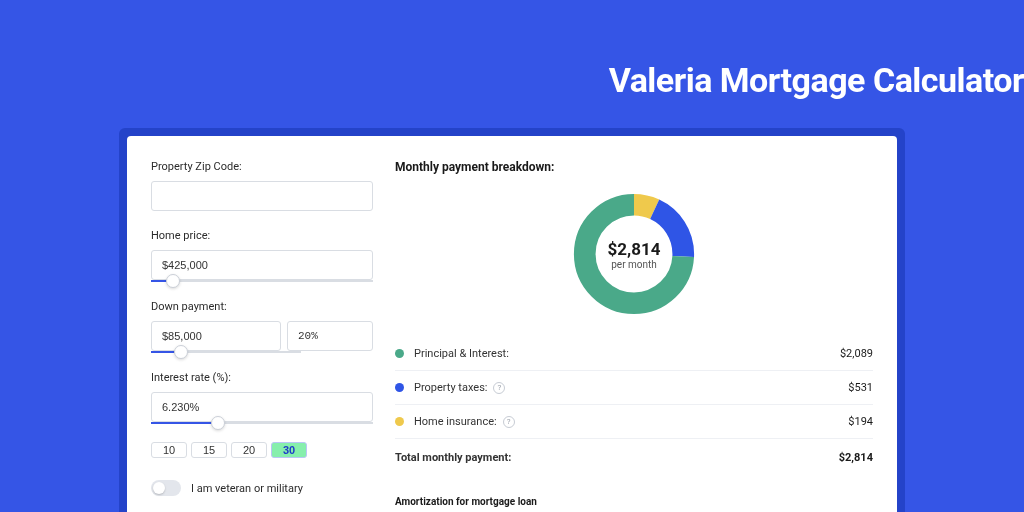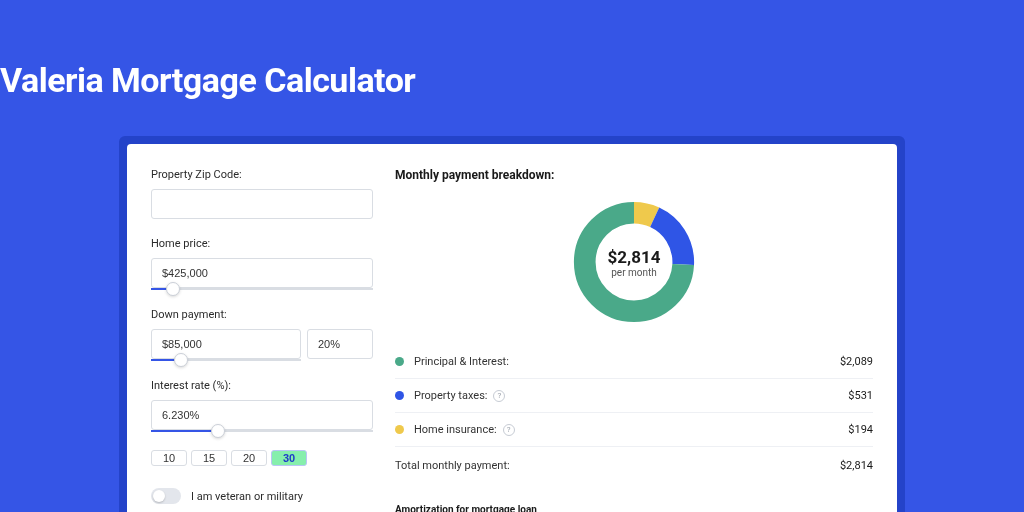--- a/index.html
+++ b/index.html
@@ -1,47 +1,47 @@
 <!DOCTYPE html>
 <html><head>
 <meta charset="utf-8">
 <style>
   * { box-sizing: border-box; margin: 0; padding: 0; }
   html, body { width: 1024px; height: 512px; overflow: hidden; font-family: -apple-system, BlinkMacSystemFont, "Segoe UI", Roboto, Arial, sans-serif; }
   body { background: #3555e6; }
-  .hero-title { text-align: left; color: #fff; font-size: 34px; font-weight: 700; padding-top: 60px; padding-bottom: 36px; letter-spacing: -0.5px; }
+  .hero-title { text-align: right; color: #fff; font-size: 34px; font-weight: 700; padding-top: 60px; padding-bottom: 28px; letter-spacing: -0.5px; }
   .panel-shadow { background: #2443c9; width: 786px; height: 520px; margin: 0 auto; border-radius: 6px 6px 0 0; padding-top: 8px; }
   .panel { background: #fff; width: 770px; height: 520px; margin: 0 auto; border-radius: 4px 4px 0 0; display: flex; }
   .left-col { width: 260px; padding: 24px 14px 0 24px; }
   .right-col { flex: 1; padding: 24px 24px 0 8px; }
   .field-label { font-size: 11px; color: #2b2b2b; margin-bottom: 8px; display: block; }
   .field-block { margin-bottom: 18px; position: relative; }
   .text-input { width: 100%; height: 30px; border: 1px solid #d9dde3; border-radius: 3px; padding: 0 10px; font-size: 11px; color: #333; background: #fff; }
   .input-row { display: flex; gap: 6px; }
   .input-row .text-input.main { flex: 1; }
-  .input-row .text-input.pct { width: 66px; }
+  .input-row .text-input.pct { width: 86px; font-family: Liberation Mono, monospace; }
   .slider-track { position: relative; height: 2px; background: #d9dde3; margin-top: 0px; }
   .slider-fill { position: absolute; left: 0; top: 0; height: 2px; background: #3555e6; }
   .slider-thumb { position: absolute; top: -6px; width: 14px; height: 14px; background: #fff; border: 1px solid #cbd0d8; border-radius: 50%; box-shadow: 0 1px 3px rgba(0,0,0,0.15); transform: translateX(-50%); }
   .period-row { display: flex; gap: 4px; }
   .period-btn { width: 36px; height: 16px; border: 1px solid #d9dde3; background: #fff; font-size: 11px; color: #333; border-radius: 3px; cursor: pointer; }
   .period-btn.active { background: #86efac; border-color: #b8c6f5; color: #1e3bc9; font-weight: 600; }
   .toggle-row { display: flex; align-items: center; gap: 10px; margin-top: 22px; }
   .toggle { width: 30px; height: 16px; background: #e3e6ec; border-radius: 10px; position: relative; }
   .toggle-knob { position: absolute; left: 2px; top: 2px; width: 12px; height: 12px; background: #fff; border-radius: 50%; box-shadow: 0 1px 2px rgba(0,0,0,0.2); }
   .toggle-label { font-size: 11px; color: #2b2b2b; }
   .section-title { font-size: 12px; font-weight: 700; color: #1a1a1a; margin-bottom: 15px; }
   .donut-wrap { display: flex; justify-content: center; margin-bottom: 18px; }
   .donut { position: relative; width: 130px; height: 130px; }
   .donut svg { width: 130px; height: 130px; transform: rotate(-90deg); }
   .donut-center { position: absolute; inset: 0; display: flex; flex-direction: column; align-items: center; justify-content: center; }
   .donut-amount { font-size: 17px; font-weight: 700; color: #1a1a1a; }
   .donut-sub { font-size: 10px; color: #555; }
   .legend-row { display: flex; align-items: center; padding: 10px 0; border-bottom: 1px solid #eef0f4; font-size: 11px; }
-  .legend-row.total { border-bottom: none; font-weight: 400; padding-top: 12px; }
+  .legend-row.total { border-bottom: none; font-weight: 700; padding-top: 12px; }
   .legend-dot { width: 9px; height: 9px; border-radius: 50%; margin-right: 10px; flex-shrink: 0; }
   .legend-label { color: #333; }
   .legend-help { width: 12px; height: 12px; border: 1px solid #c7ccd4; border-radius: 50%; margin-left: 6px; display: inline-flex; align-items: center; justify-content: center; font-size: 8px; color: #9aa0aa; }
   .legend-val { margin-left: auto; color: #1a1a1a; }
   .amort-section { margin-top: 22px; }
   .amort-title { font-size: 10px; font-weight: 700; color: #1a1a1a; margin-bottom: 12px; }
 </style>
 </head>
 <body>
 

